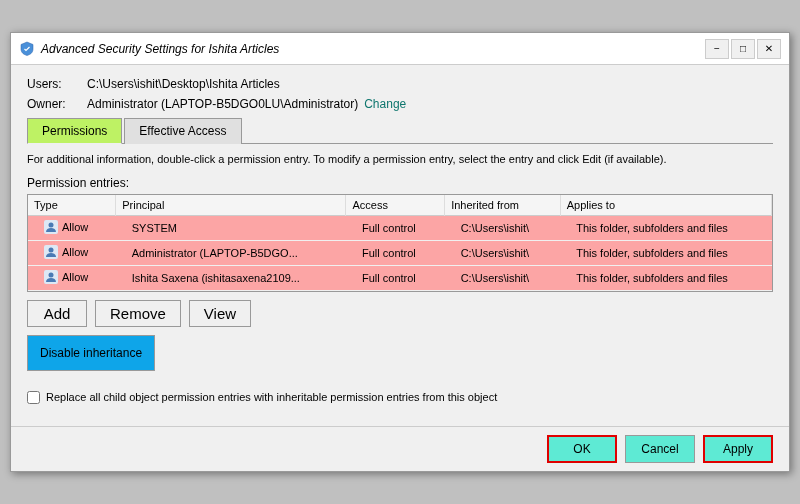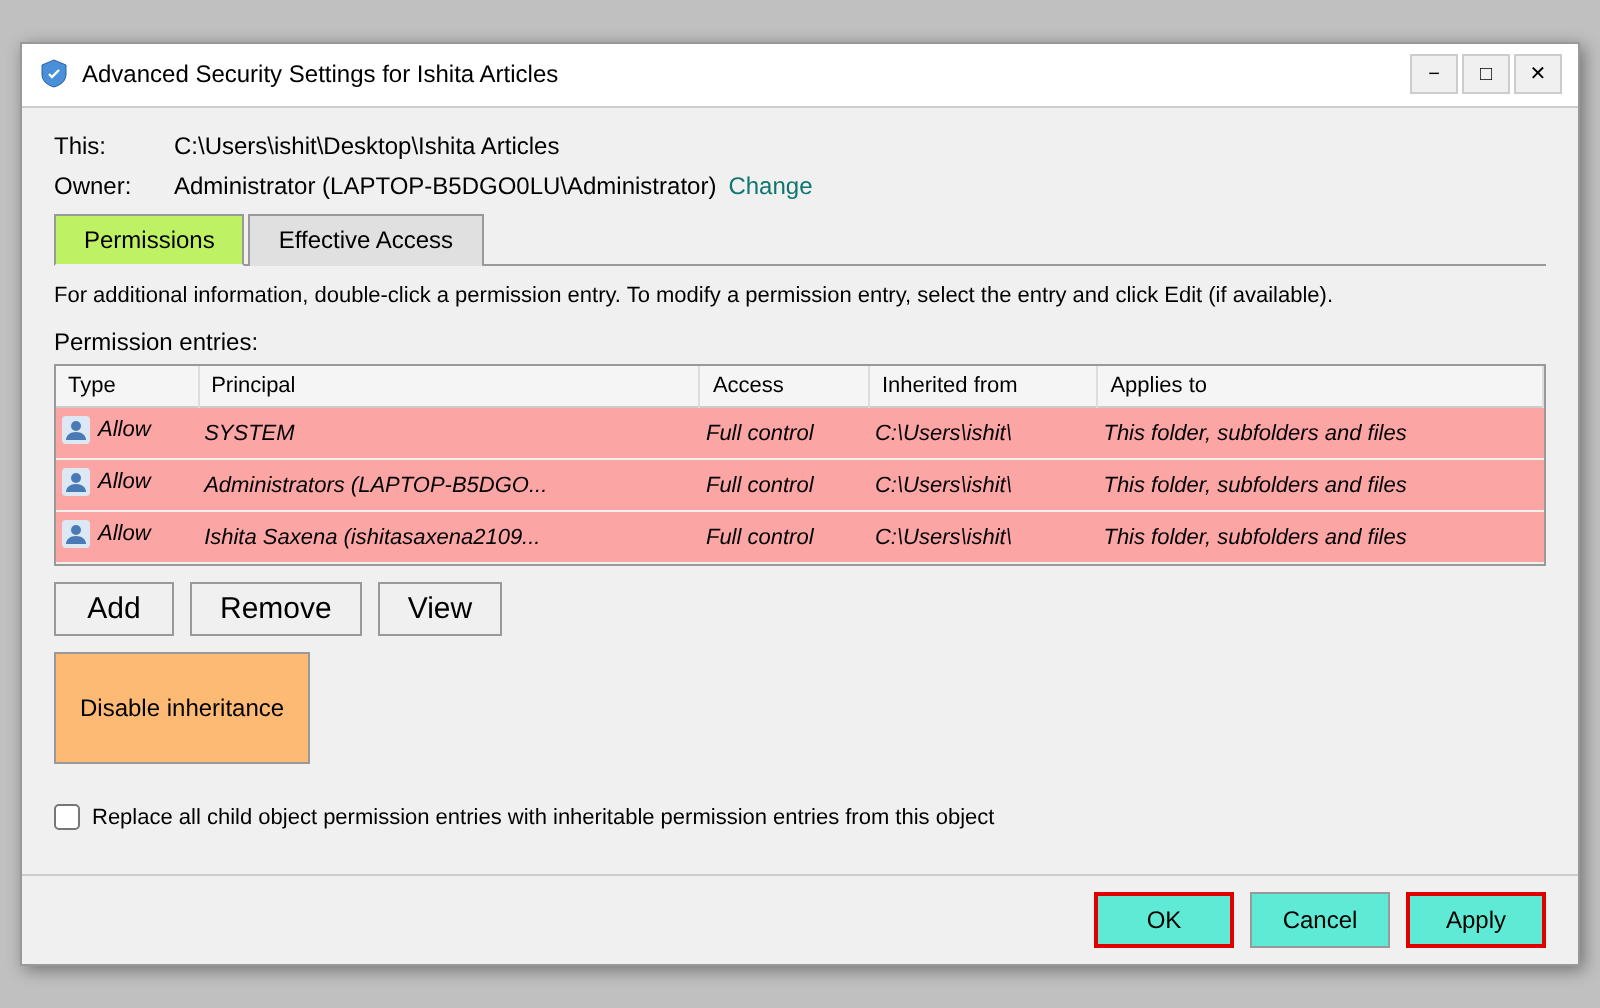--- a/index.html
+++ b/index.html
@@ -34,20 +34,21 @@
       align-items: center;
       gap: 6px;
     }
     .title-icon {
       width: 16px;
       height: 16px;
     }
     .title-text {
       font-size: 12px;
       color: #000;
+      font-style: italic;
     }
     .title-bar-controls {
       display: flex;
       gap: 2px;
     }
     .title-btn {
       width: 24px;
       height: 20px;
       background: #f0f0f0;
       border: 1px solid #ccc;
@@ -137,24 +138,23 @@
       text-align: left;
       padding: 4px 6px;
       font-weight: normal;
       color: #000;
       border-right: 1px solid #ddd;
     }
     tbody tr {
       border-bottom: 1px solid #f0f0f0;
     }
     tbody td {
-      padding: 4px 3px;
+      padding: 4px 16px;
       color: #000;
       vertical-align: middle;
-      font-style: italic;
     }
     .user-icon {
       display: inline-flex;
       align-items: center;
       gap: 4px;
     }
     .user-img {
       width: 14px;
       height: 14px;
       flex-shrink: 0;
@@ -167,23 +167,23 @@
     .btn {
       padding: 4px 14px;
       font-size: 15px;
       background: #f0f0f0;
       border: 1px solid #999;
       cursor: pointer;
       color: #000;
       min-width: 60px;
     }
     .disable-btn {
-      padding: 20px 12px;
-      font-size: 12px;
-      background: #fdba74;
+      padding: 10px 12px;
+      font-size: 12px;
+      background: #0ea5e9;
       border: 1px solid #999;
       cursor: pointer;
       color: #000;
       margin-bottom: 20px;
     }
     .bottom-checkbox-row {
       display: flex;
       align-items: center;
       margin-bottom: 10px;
     }
@@ -235,21 +235,21 @@
     <div class="title-bar-controls">
       <button class="title-btn">−</button>
       <button class="title-btn">□</button>
       <button class="title-btn close">✕</button>
     </div>
   </div>
 
   <div class="content">
     
     <div class="field-row">
-      <span class="field-label">This:</span>
+      <span class="field-label">Users:</span>
       <span class="field-value">C:\Users\ishit\Desktop\Ishita Articles</span>
     </div>
 
     
     <div class="field-row">
       <span class="field-label">Owner:</span>
       <span class="field-value">Administrator (LAPTOP-B5DGO0LU\Administrator)</span>
       <a class="change-link">Change</a>
     </div>
 
@@ -298,21 +298,21 @@
             <tr>
               <td>
       <span class="user-icon">
         <svg class="user-img" viewBox="0 0 14 14" xmlns="http://www.w3.org/2000/svg">
           <rect width="14" height="14" rx="2" fill="#dde8f5"></rect>
           <circle cx="7" cy="5" r="2.5" fill="#4a7ab5"></circle>
           <path d="M2 12c0-2.5 2.2-4 5-4s5 1.5 5 4" fill="#4a7ab5"></path>
         </svg>
         <span>Allow</span>
       </span></td>
-              <td>Administrators (LAPTOP-B5DGO...</td>
+              <td>Administrator (LAPTOP-B5DGO...</td>
               <td>Full control</td>
               <td>C:\Users\ishit\</td>
               <td>This folder, subfolders and files</td>
             </tr>
             <tr>
               <td>
       <span class="user-icon">
         <svg class="user-img" viewBox="0 0 14 14" xmlns="http://www.w3.org/2000/svg">
           <rect width="14" height="14" rx="2" fill="#dde8f5"></rect>
           <circle cx="7" cy="5" r="2.5" fill="#4a7ab5"></circle>

